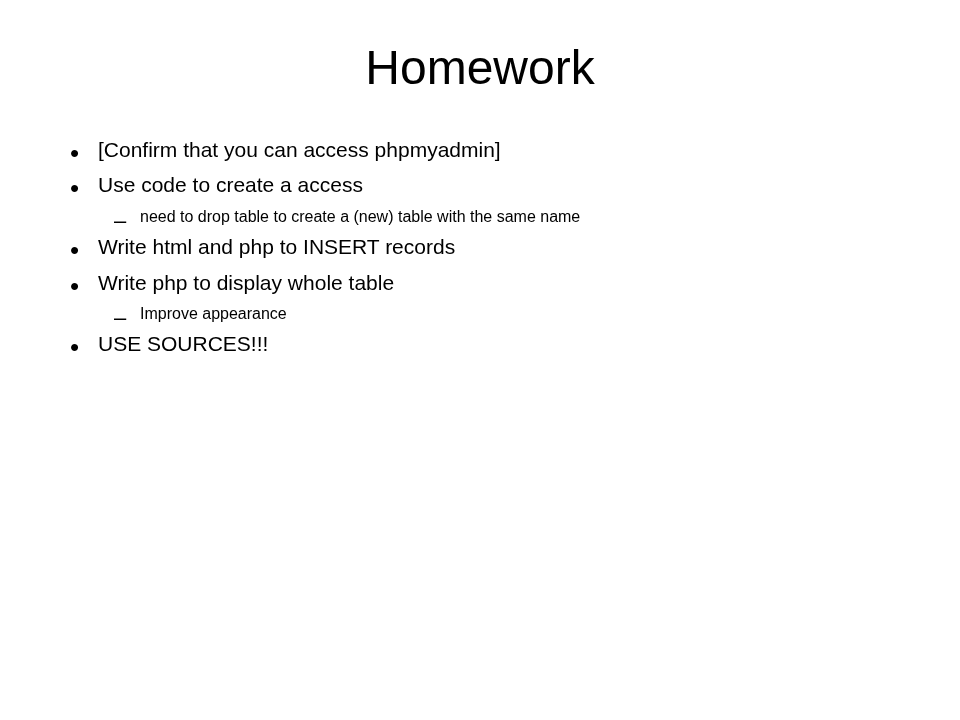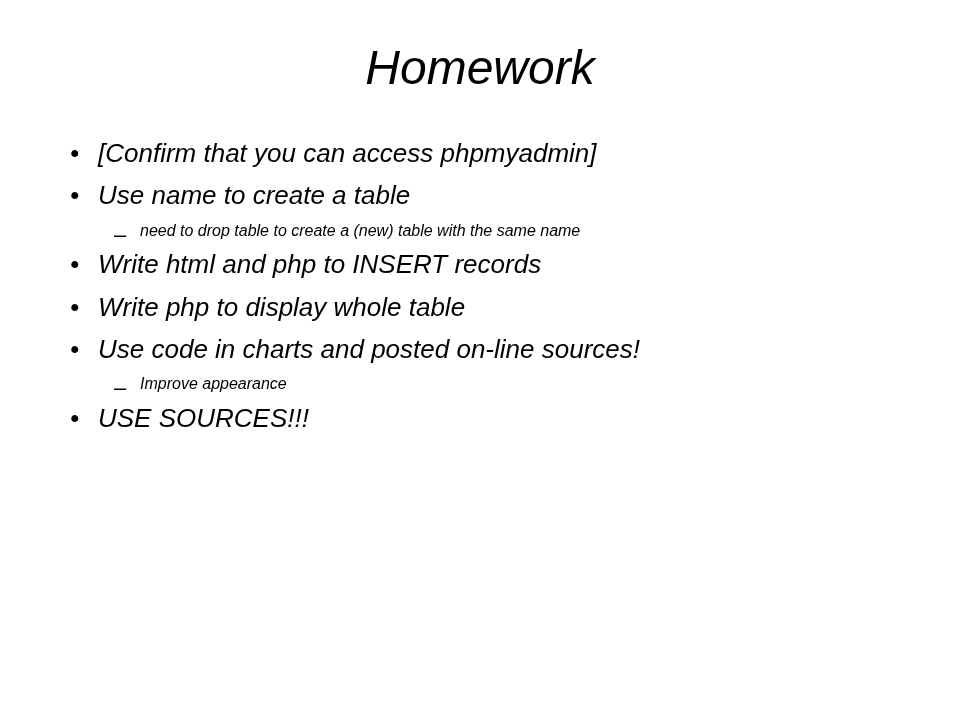--- a/index.html
+++ b/index.html
@@ -1,19 +1,18 @@
 <!DOCTYPE html>
 <html><head>
   <meta charset="utf-8">
   <style>
     * {
       margin: 0;
       padding: 0;
       box-sizing: border-box;
-      font-style: italic;
     }
     body {
       width: 960px;
       height: 720px;
       background: #ffffff;
       font-family: Arial, Helvetica, sans-serif;
       color: #000000;
       padding: 30px 50px;
     }
     .title {
@@ -23,21 +22,21 @@
       margin-bottom: 40px;
       margin-top: 10px;
     }
     .content {
       padding-left: 20px;
     }
     ul {
       list-style: none;
     }
     .bullet-item {
-      font-size: 26px;
+      font-size: 21px;
       line-height: 1.4;
       margin-bottom: 6px;
       position: relative;
       padding-left: 28px;
     }
     .bullet-item::before {
       content: "•";
       position: absolute;
       left: 0;
       font-size: 26px;
@@ -61,25 +60,24 @@
     }
   </style>
 </head>
 <body>
 
 <h1 class="title">Homework</h1>
 
 <div class="content">
   <ul>
     <li class="bullet-item">[Confirm that you can access phpmyadmin]</li>
-    <li class="bullet-item">Use name to create a table</li>
+    <li class="bullet-item">Use code to create a access</li>
     <ul class="sub-list">
       <li class="sub-item">need to drop table to create a (new) table with the same name</li>
     </ul>
     <li class="bullet-item">Write html and php to INSERT records</li>
     <li class="bullet-item">Write php to display whole table</li>
-    <li class="bullet-item">Use code in charts and posted on-line sources!</li>
     <ul class="sub-list">
       <li class="sub-item">Improve appearance</li>
     </ul>
     <li class="bullet-item">USE SOURCES!!!</li>
   </ul>
 </div>
 
 </body></html>

